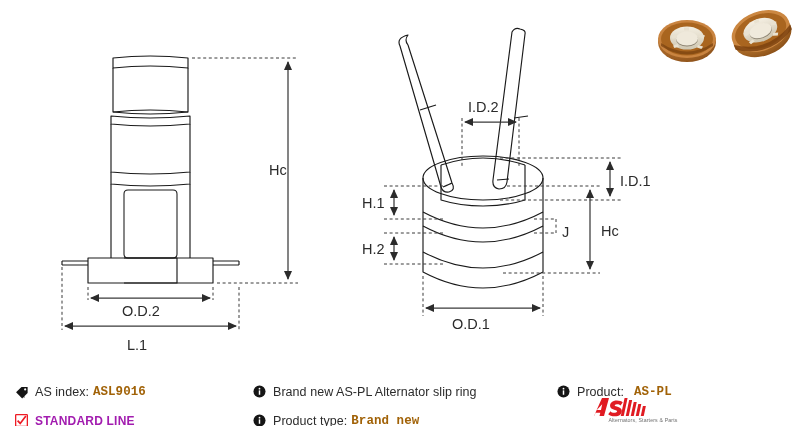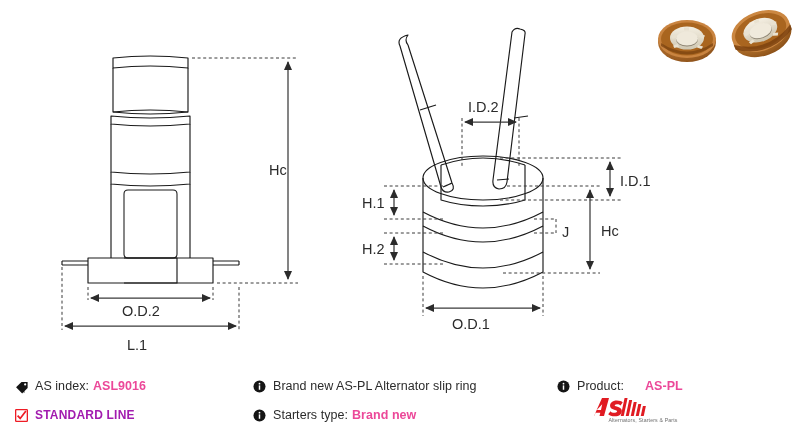--- a/index.html
+++ b/index.html
@@ -63,20 +63,21 @@
     position: absolute;
     top: 0;
     height: 58px;
   }
   #col-left  { left: 14px;  width: 230px; }
   #col-mid   { left: 252px; width: 300px; }
   #col-right { left: 556px; width: 240px; }
 
   .frow {
     display: flex;
+    align-items: center;
     height: 25px;
     white-space: nowrap;
   }
   .frow.r1 { margin-top: 11px; }
   .frow.r2 { margin-top: 4px; }
 
   .ficon {
     flex: 0 0 auto;
     width: 15px;
     height: 15px;
@@ -85,21 +86,22 @@
     align-items: center;
     justify-content: center;
   }
   .ftext {
     font-size: 12.5px;
     color: #2b2b2b;
     letter-spacing: 0.05px;
   }
   .ftext b, .fbold {
     font-weight: bold;
-    color: #ec4899;
+    color: #a16207;
+    font-family: Liberation Mono, monospace;
   }
   .standard-line {
     font-size: 12px;
     font-weight: bold;
     color: #a21caf;
     letter-spacing: 0.2px;
   }
 
   
   #logo-wrap {
@@ -350,36 +352,36 @@
         <span class="ftext">Brand new AS-PL Alternator slip ring</span>
       </div>
       <div class="frow r2">
         <span class="ficon">
           <svg width="13" height="13" viewBox="0 0 16 16">
             <circle cx="8" cy="8" r="7.4" fill="#151515"></circle>
             <rect x="7.1" y="6.6" width="1.8" height="5.4" fill="#ffffff"></rect>
             <circle cx="8" cy="4.5" r="1.1" fill="#ffffff"></circle>
           </svg>
         </span>
-        <span class="ftext">Starters type:</span>
+        <span class="ftext">Product type:</span>
         <span class="ftext fbold" style="margin-left:4px;">Brand new</span>
       </div>
     </div>
 
     <div class="fcol" id="col-right">
       <div class="frow r1">
         <span class="ficon">
           <svg width="13" height="13" viewBox="0 0 16 16">
             <circle cx="8" cy="8" r="7.4" fill="#151515"></circle>
             <rect x="7.1" y="6.6" width="1.8" height="5.4" fill="#ffffff"></rect>
             <circle cx="8" cy="4.5" r="1.1" fill="#ffffff"></circle>
           </svg>
         </span>
         <span class="ftext">Product:</span>
-        <span class="ftext fbold" style="margin-left:21px;">AS-PL</span>
+        <span class="ftext fbold" style="margin-left:10px;">AS-PL</span>
       </div>
 
       <div id="logo-wrap">
         <svg width="120" height="24" viewBox="0 0 120 24">
           <g fill="#e01b22">
             <path d="M14,20 L22,2 L29,2 L24,20 L19.5,20 L20.3,16.8 L15.6,16.8 L14.2,20 Z
                      M16.8,14 L21,14 L22.2,8.2 Z"></path>
             <path d="M30.5,15.2 C31.2,16.3 33,16.9 35,16.7 C36.6,16.5 37.3,15.9 37.1,15.1
                      C36.8,13.8 30.6,13.9 30.1,10.2 C29.7,7.2 32.5,4.6 36.8,4.6
                      C39.6,4.6 41.6,5.3 42.7,6.4 L40.5,9.5 C39.7,8.6 38.3,8.1 36.8,8.2

